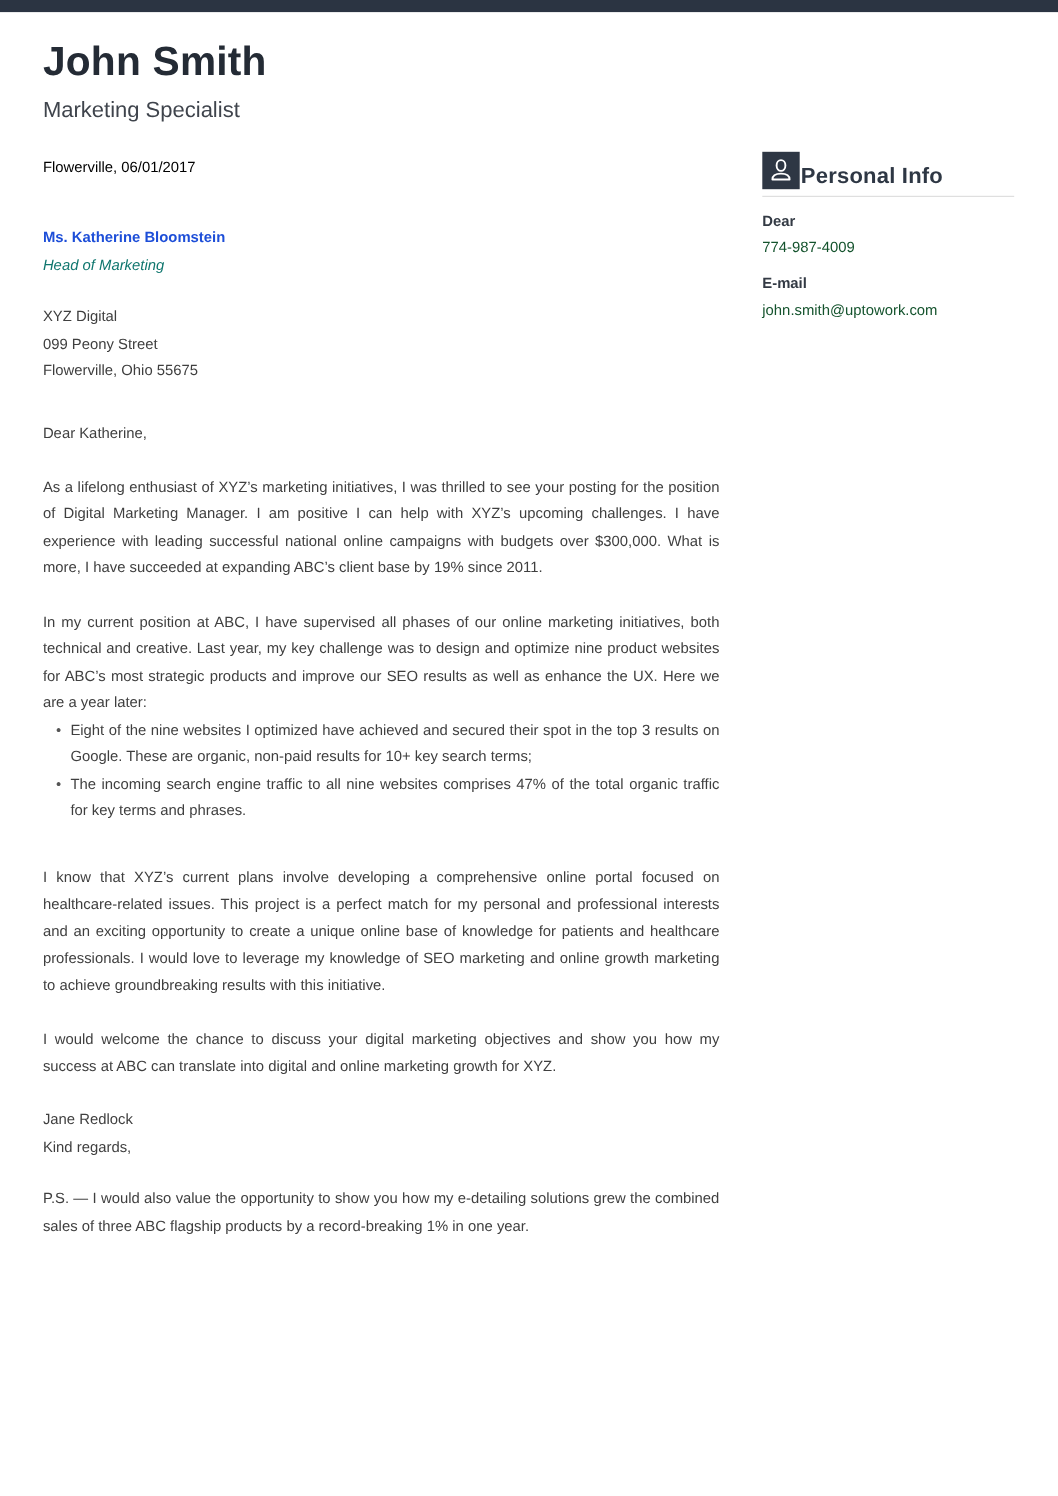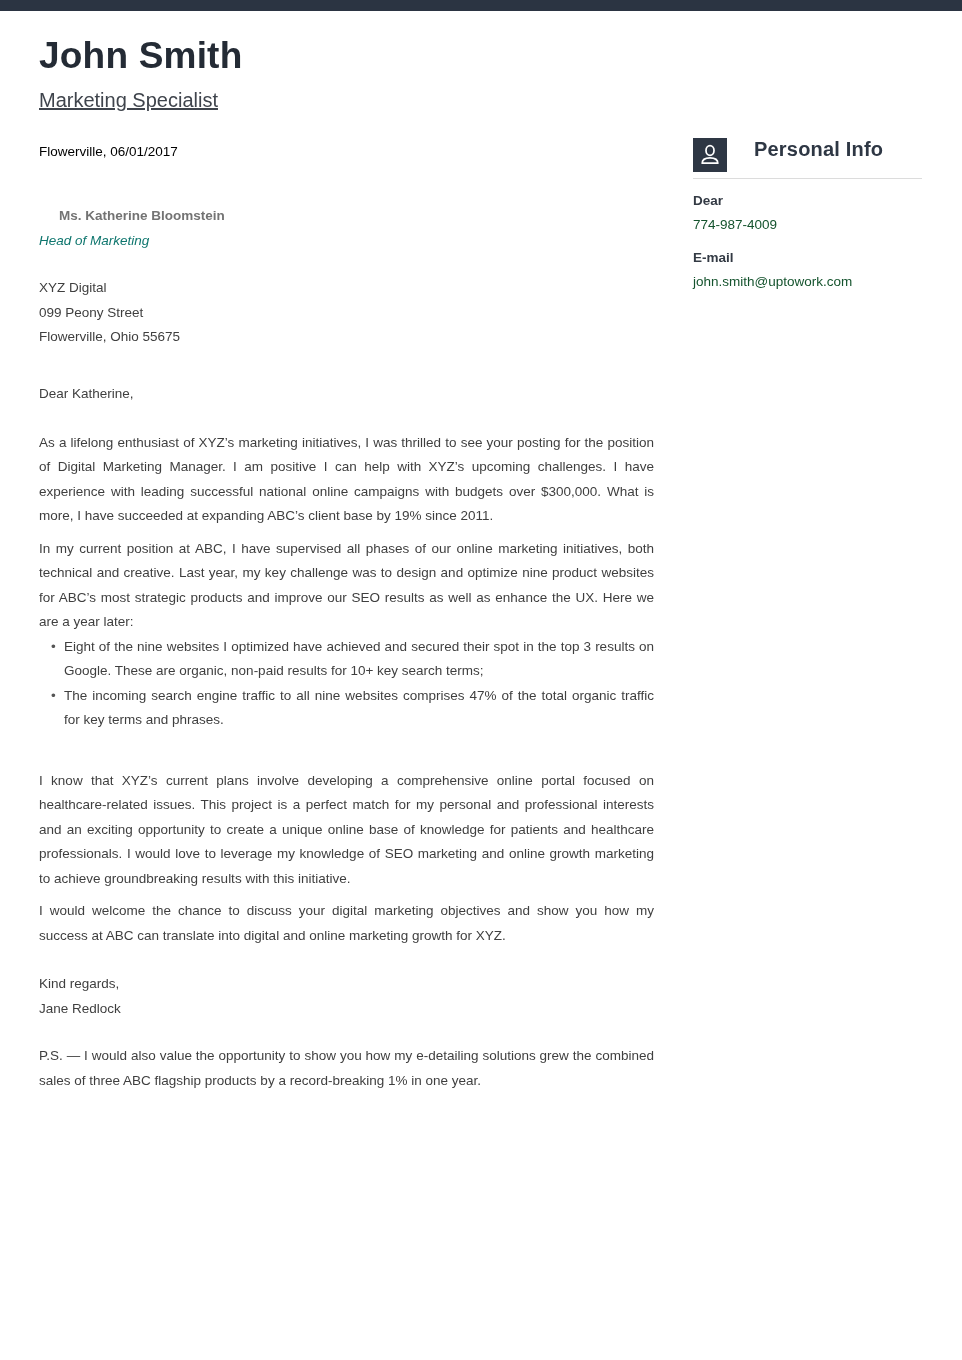--- a/index.html
+++ b/index.html
@@ -33,39 +33,38 @@
     font-weight: bold;
     color: #242b35;
     letter-spacing: 0.2px;
   }
   .job-title {
     margin-top: 12px;
     font-size: 20px;
     line-height: 24px;
     font-weight: normal;
     color: #3f444c;
-    text-decoration: underline;
   }
   .letter-body {
     font-size: 13.5px;
     line-height: 24.5px;
     color: #3f3f3f;
   }
   .place-date {
     margin-top: 32px;
     line-height: 16px;
     color: #000000;
   }
   .recipient-top { margin-top: 44px; }
-  .recipient-name { font-weight: bold; color: #737373; margin-left: 20px; }
+  .recipient-name { font-weight: bold; color: #1d4ed8; }
   .recipient-role { font-style: italic; color: #0f766e; }
   .recipient-address { margin-top: 23px; }
   .salutation { margin-top: 32px; line-height: 24.5px; }
   .para { margin-top: 24.5px; text-align: justify; }
-  .para.tight { margin-top: 8px; }
+  .para.tight { margin-top: 25px; }
   .para.p3 { margin-top: 36px; }
   .bullet-list { margin: 0; }
   .bullet-item {
     position: relative;
     padding-left: 25px;
     text-align: justify;
   }
   .bullet-item::before {
     content: "\2022";
     position: absolute;
@@ -77,22 +76,22 @@
   .postscript { margin-top: 23px; text-align: justify; }
   
   .sidebar {
     position: absolute;
     left: 693px;
     top: 138px;
     width: 229px;
   }
   .sidebar-header {
     display: flex;
-    align-items: flex-start;
-    gap: 27px;
+    align-items: flex-end;
+    gap: 1px;
   }
   .sidebar-icon-box {
     width: 34px;
     height: 34px;
     background: #2e3744;
     display: flex;
     align-items: center;
     justify-content: center;
     flex: 0 0 auto;
   }
@@ -156,22 +155,22 @@
       <div class="bullet-list">
         <div class="bullet-item">Eight of the nine websites I optimized have achieved and secured their spot in the top 3 results on Google. These are organic, non-paid results for 10+ key search terms;</div>
         <div class="bullet-item">The incoming search engine traffic to all nine websites comprises 47% of the total organic traffic for key terms and phrases.</div>
       </div>
 
       <div class="para p3">I know that XYZ’s current plans involve developing a comprehensive online portal focused on healthcare-related issues. This project is a perfect match for my personal and professional interests and an exciting opportunity to create a unique online base of knowledge for patients and healthcare professionals. I would love to leverage my knowledge of SEO marketing and online growth marketing to achieve groundbreaking results with this initiative.</div>
 
       <div class="para tight">I would welcome the chance to discuss your digital marketing objectives and show you how my success at ABC can translate into digital and online marketing growth for XYZ.</div>
 
       <div class="closing-block">
+        <div>Jane Redlock</div>
         <div>Kind regards,</div>
-        <div>Jane Redlock</div>
       </div>
 
       <div class="postscript">P.S. — I would also value the opportunity to show you how my e-detailing solutions grew the combined sales of three ABC flagship products by a record-breaking 1% in one year.</div>
     </div>
   </div>
 
   <div class="sidebar">
     <div class="sidebar-header">
       <div class="sidebar-icon-box">
         <svg width="26" height="26" viewBox="0 0 24 24" fill="none" stroke="#ffffff" stroke-width="1.6" stroke-linejoin="round" stroke-linecap="round">

